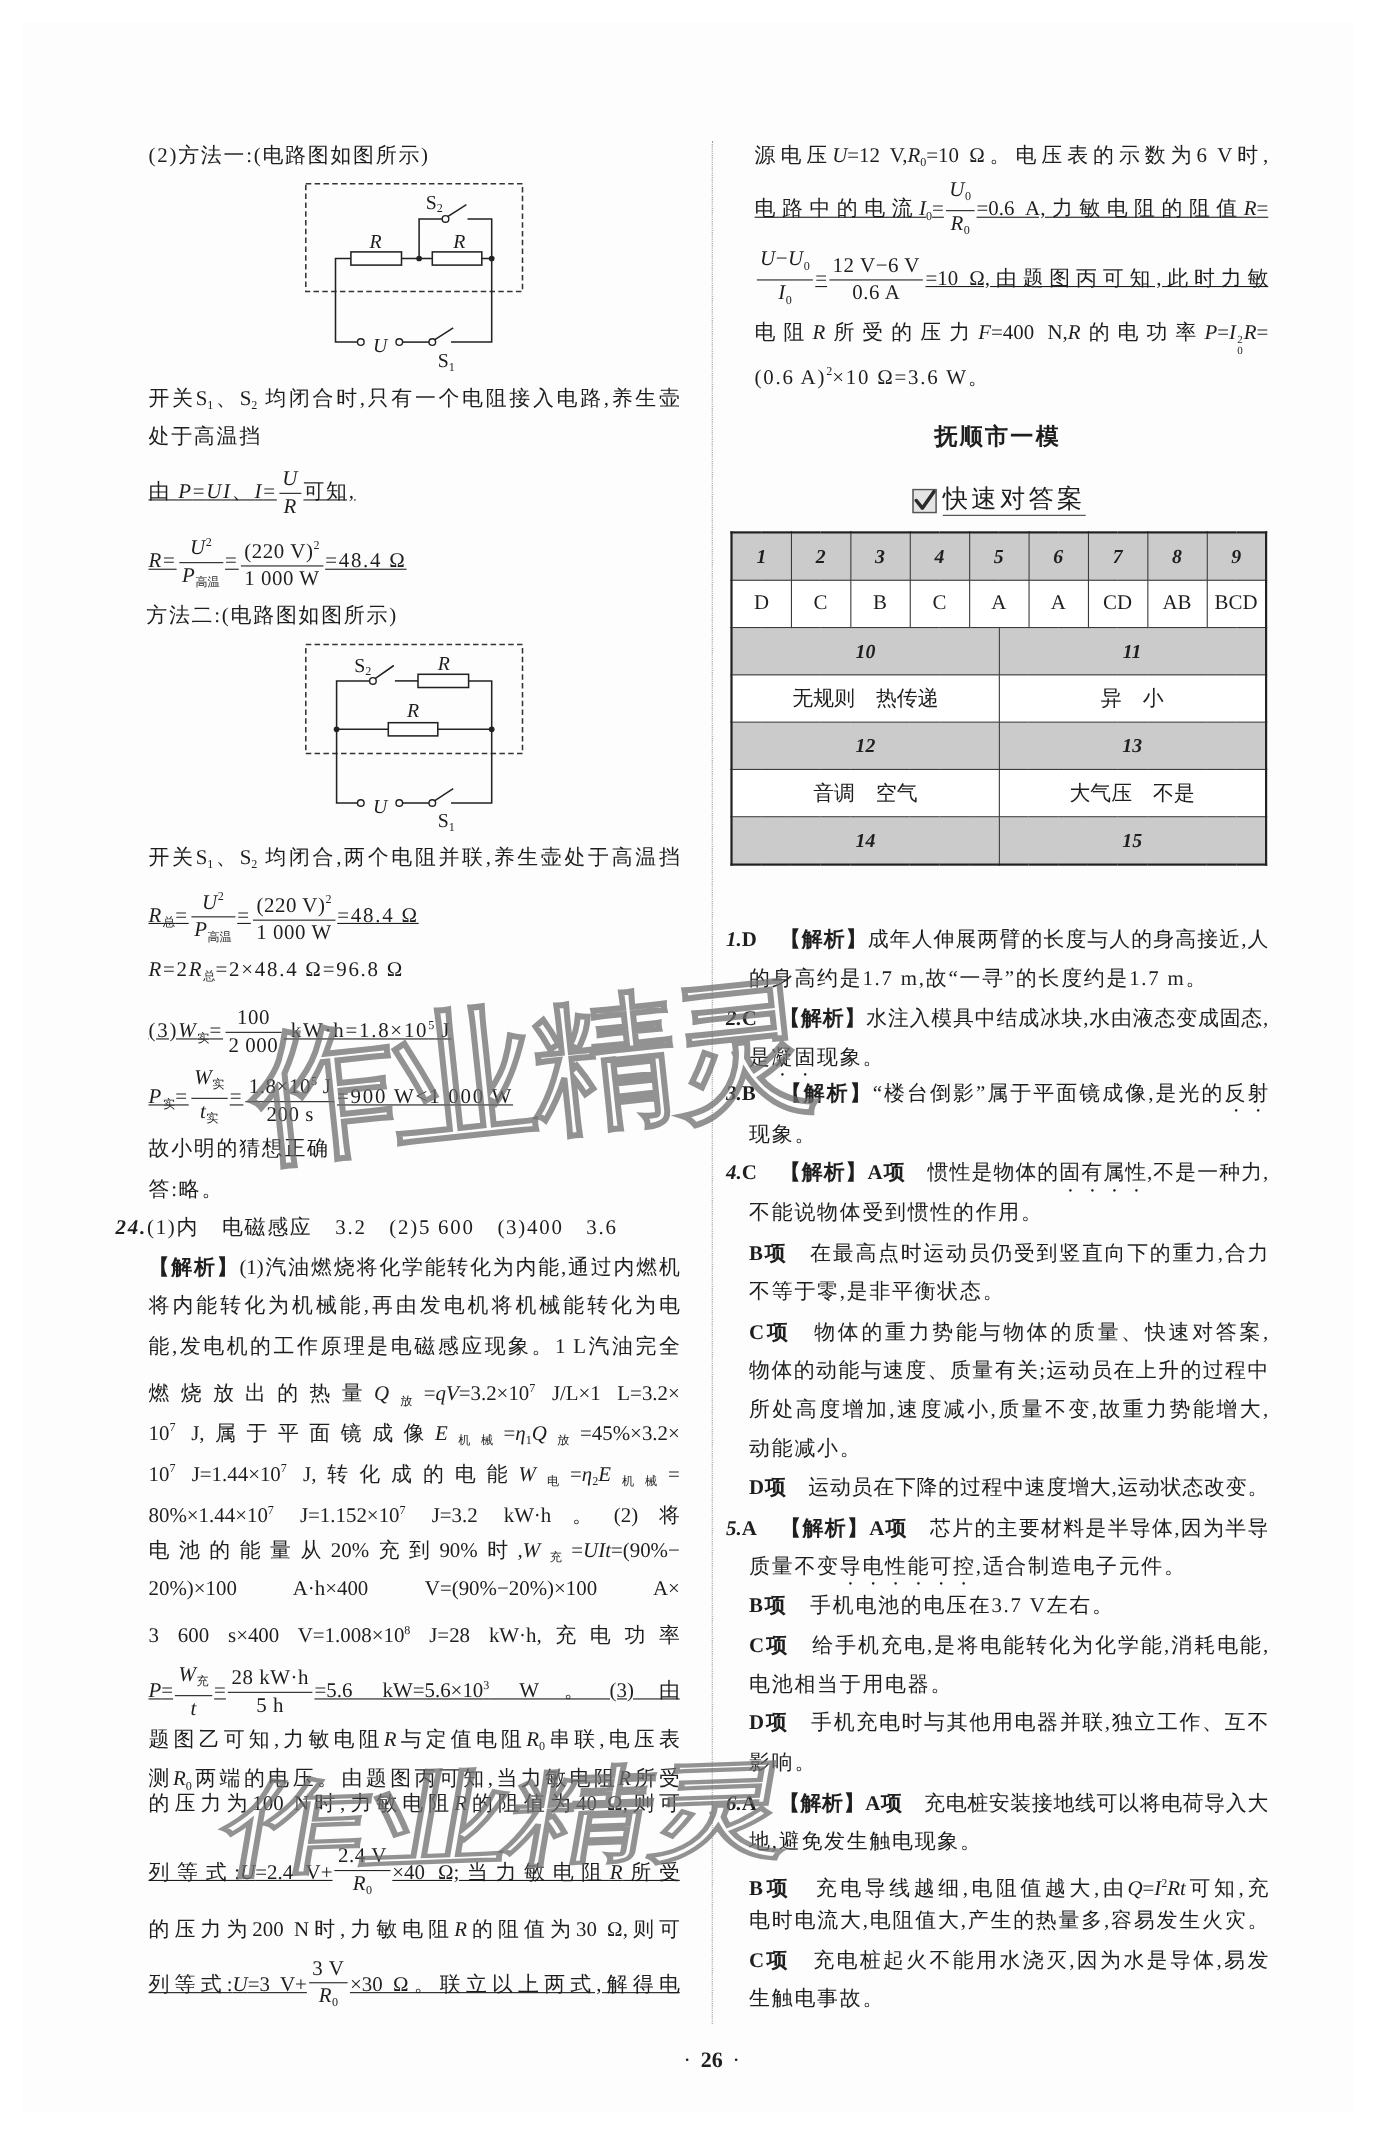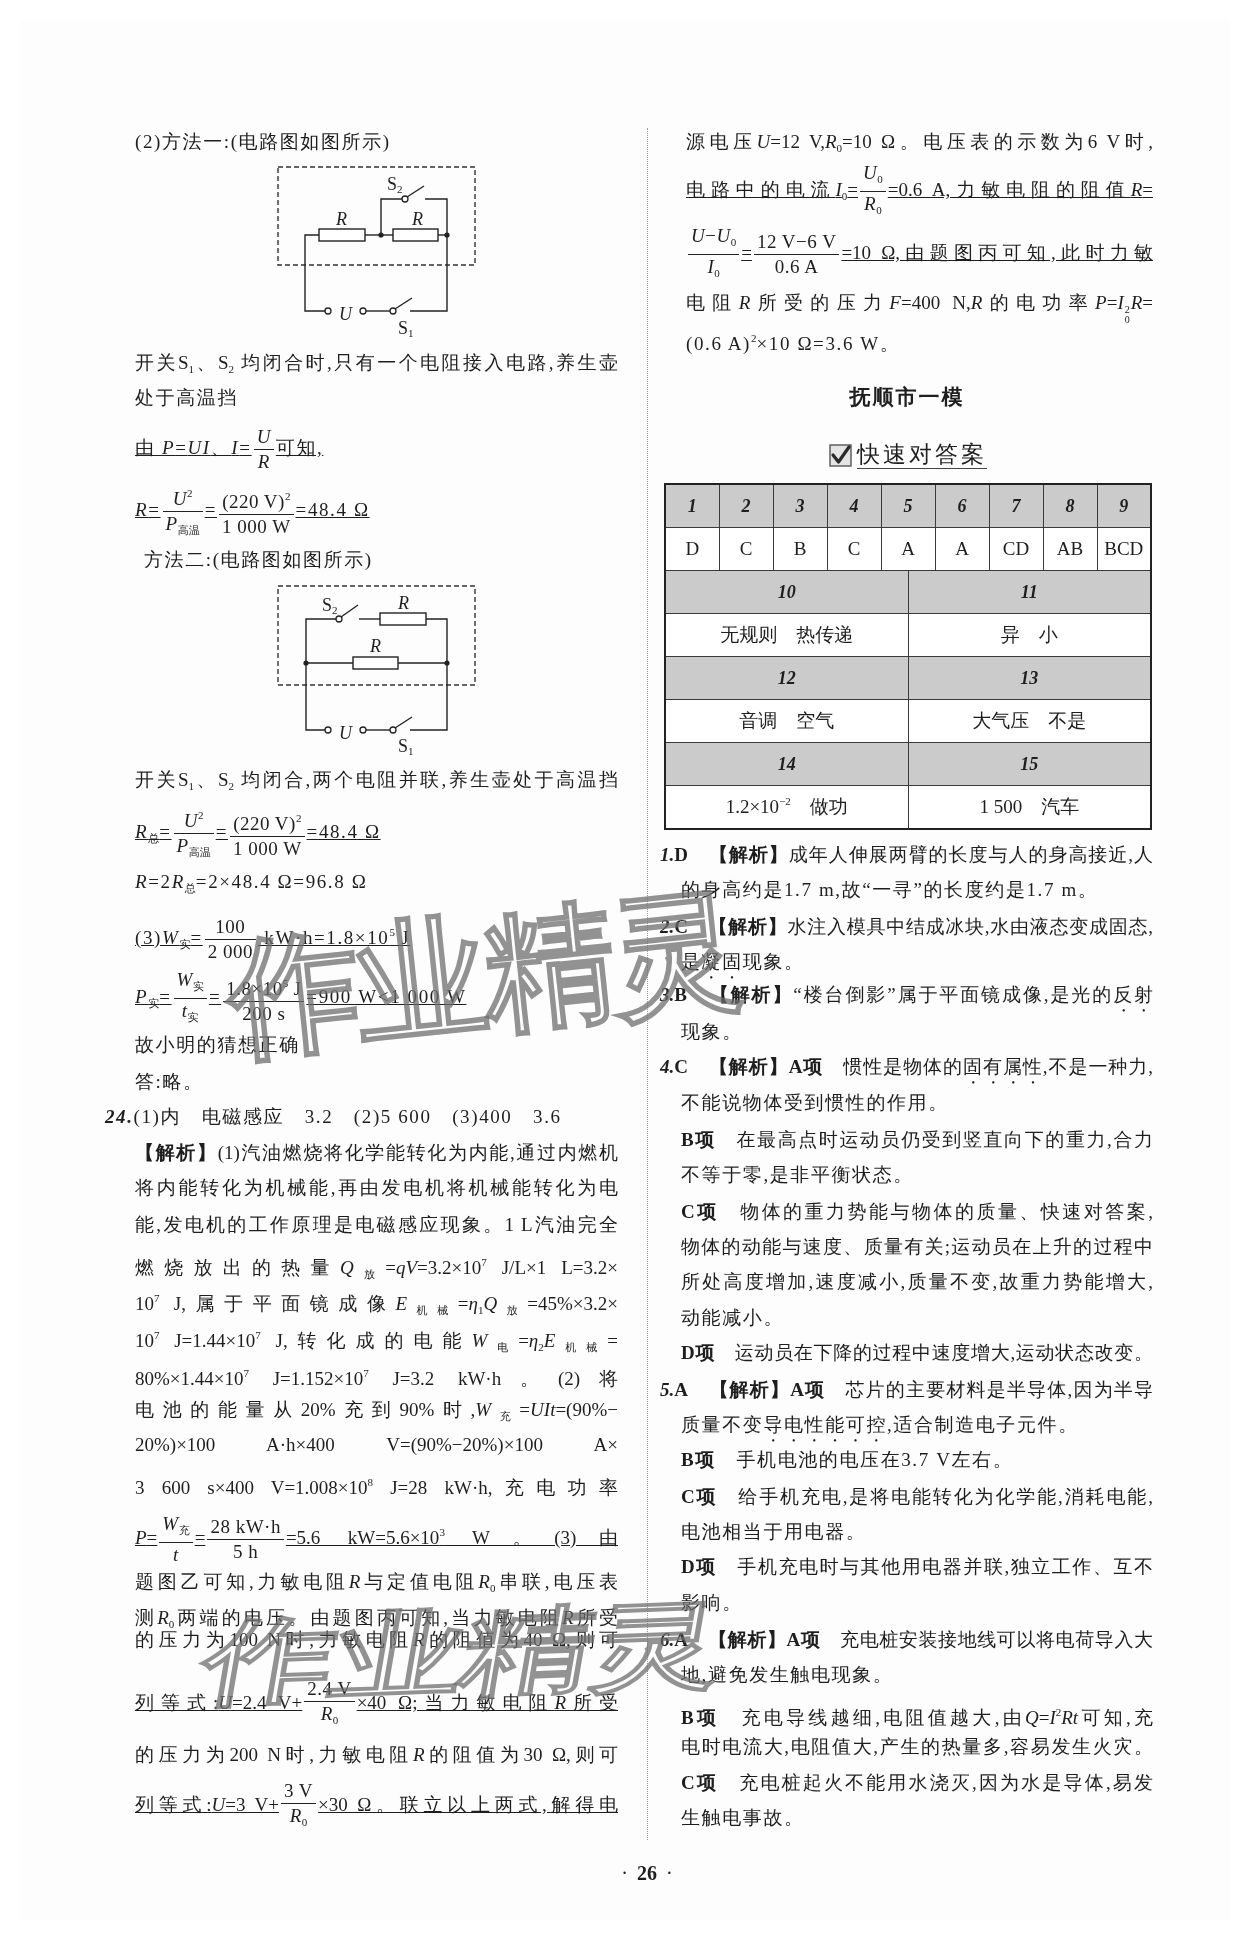--- a/index.html
+++ b/index.html
@@ -101,21 +101,21 @@
         <span class="num"><span class="mi">U</span></span>
         <span class="den"><span class="mi">R</span></span>
       </span><span>可知,</span></div>
   <div class="ln nj f" style="top:482px;left:135px;width:483px"><span class="mi">R</span><span>=</span><span class="frac">
         <span class="num"><span class="mi">U</span><span class="sp">2</span></span>
         <span class="den"><span class="mi">P</span><span class="sb">高温</span></span>
       </span><span>=</span><span class="frac">
         <span class="num"><span>(220 V)</span><span class="sp">2</span></span>
         <span class="den"><span>1 000 W</span></span>
       </span><span>=48.4 Ω</span></div>
-  <div class="ln nj" style="top:542px;left:144px;width:483px"><span>方法二:(电路图如图所示)</span></div>
+  <div class="ln nj" style="top:542px;left:133px;width:483px"><span>方法二:(电路图如图所示)</span></div>
 
   <svg class="circ" style="left:265px;top:580px" width="225" height="180" viewBox="265 580 225 180">
     <rect x="278" y="586" width="197" height="99" fill="none" stroke="#333" stroke-width="1.4" stroke-dasharray="5 3"></rect>
     <g fill="none" stroke="#222" stroke-width="1.4">
       <polyline points="325,730 306,730 306,619 336,619"></polyline>
       <line x1="359" y1="619" x2="380" y2="619"></line>
       <polyline points="426,619 447,619 447,730 410,730"></polyline>
       <line x1="306" y1="663" x2="353" y2="663"></line>
       <line x1="398" y1="663" x2="447" y2="663"></line>
       <line x1="366" y1="730" x2="390" y2="730"></line>
@@ -278,24 +278,20 @@
       <td colspan="9">12</td>
       <td colspan="9">13</td>
     </tr>
     <tr class="an">
       <td colspan="9"><span>音调　空气</span></td>
       <td colspan="9"><span>大气压　不是</span></td>
     </tr>
     <tr class="hd">
       <td colspan="9">14</td>
       <td colspan="9">15</td>
-    </tr>
-    <tr class="an">
-      <td colspan="9"><span>1.2×10</span><span class="sp">−2</span><span>　做功</span></td>
-      <td colspan="9"><span>1 500　汽车</span></td>
     </tr>
   </tbody>
     </table>
 
   <div class="ln j" style="top:837px;left:660px;width:493px"><span class="bdi">1.</span><span class="bd">D</span><span>　</span><span class="bd">【解析】</span><span>成年人伸展两臂的长度与人的身高接近,人</span></div>
   <div class="ln nj" style="top:872px;left:681px;width:472px"><span>的身高约是1.7 m,故“一寻”的长度约是1.7 m。</span></div>
   <div class="ln j" style="top:909px;left:660px;width:493px"><span class="bdi">2.</span><span class="bd">C</span><span>　</span><span class="bd">【解析】</span><span>水注入模具中结成冰块,水由液态变成固态,</span></div>
   <div class="ln nj" style="top:944px;left:681px;width:472px"><span>是</span><span class="emd">凝固</span><span>现象。</span></div>
   <div class="ln j" style="top:977px;left:660px;width:493px"><span class="bdi">3.</span><span class="bd">B</span><span>　</span><span class="bd">【解析】</span><span>“楼台倒影”属于平面镜成像,是光的</span><span class="emd">反射</span></div>
   <div class="ln nj" style="top:1014px;left:681px;width:472px"><span>现象。</span></div>

